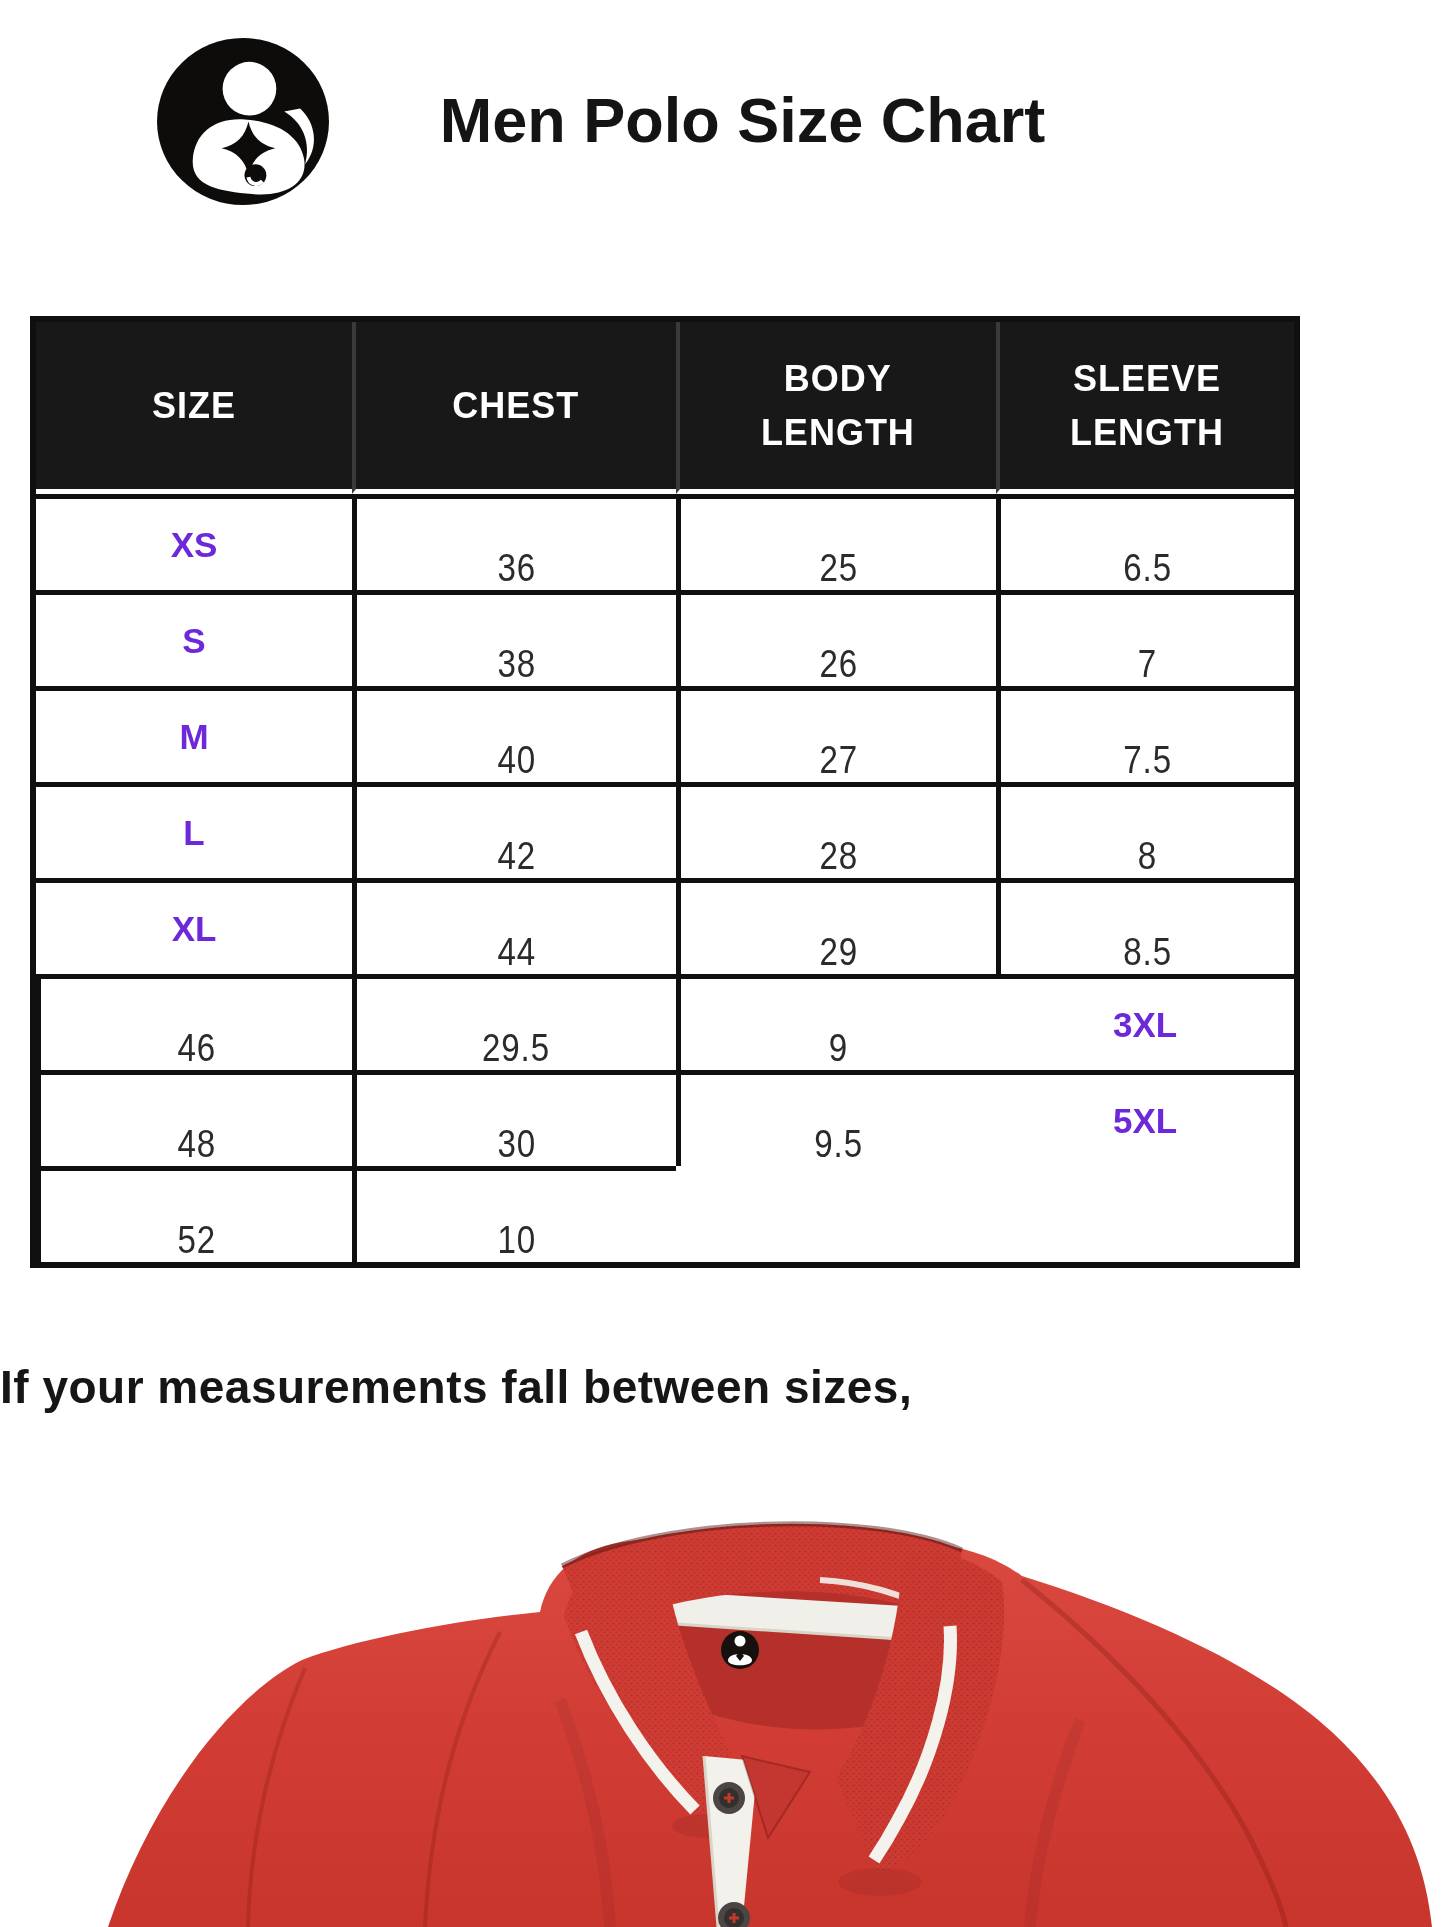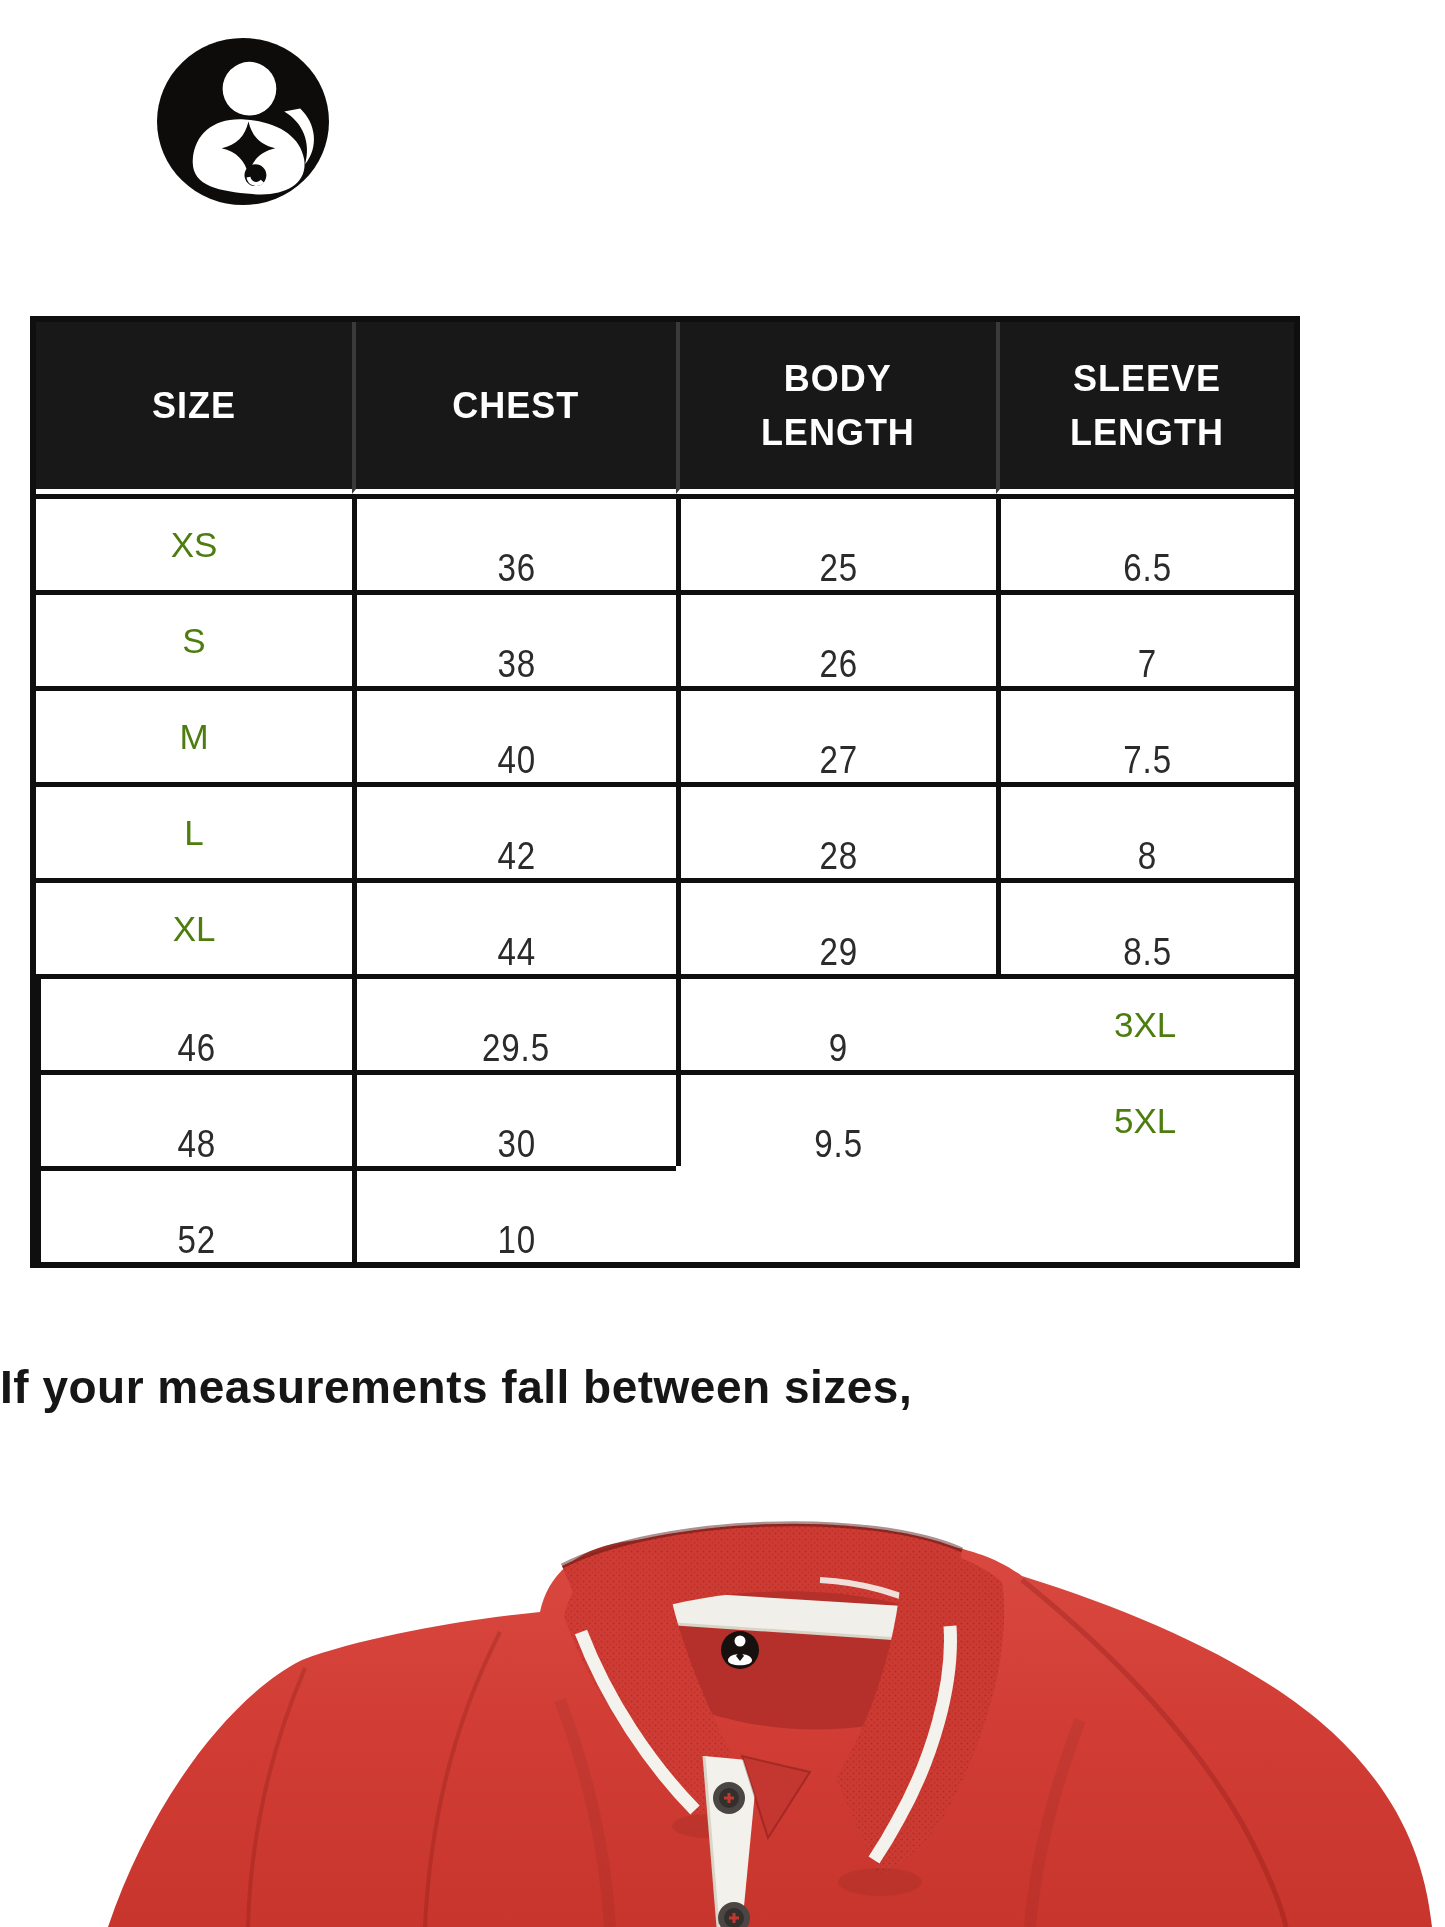--- a/index.html
+++ b/index.html
@@ -62,21 +62,21 @@
   .td {
     box-sizing: border-box;
     height: 96px;
     display: flex;
     align-items: center;
     justify-content: center;
     border-top: 5px solid #0f0f0f;
     background: #ffffff;
   }
   .td.divider { border-left: 5px solid #0f0f0f; align-items: flex-end; }
-  .td.size-cell { font-size: 35px; font-weight: 400; color: #4d7c0f; }
+  .td.size-cell { font-size: 35px; font-weight: 700; color: #6d28d9; }
   .td .num {
     display: inline-block;
     font-size: 39px;
     font-weight: 400;
     color: #2b2b2b;
     letter-spacing: 1px;
     transform: scaleX(0.85);
   }
 
   
@@ -111,20 +111,21 @@
       <ellipse cx="86.5" cy="84" rx="86.5" ry="84" fill="#0d0c0a"></ellipse>
       <circle cx="93" cy="51" r="27" fill="#ffffff"></circle>
       <path d="M 36 122 C 38 96 58 80 88 82 C 120 84 144 98 148 122 C 152 147 128 160 96 157 C 62 154 34 149 36 122 Z" fill="#ffffff"></path>
       <path d="M 128 74 C 147 85 155 106 149 127 C 163 110 160 86 144 71 Z" fill="#ffffff"></path>
       <path d="M 92 84 C 95.5 99 104 107.5 119 111 C 104 114.5 95.5 123 92 138 C 88.5 123 80 114.5 65 111 C 80 107.5 88.5 99 92 84 Z" fill="#0d0c0a"></path>
       <circle cx="99" cy="138" r="11" fill="#0d0c0a"></circle>
       <path d="M 92 140 a 8 8 0 0 0 14 4" stroke="#ffffff" stroke-width="4" fill="none"></path>
     </svg>
   </div>
 
+  <h1 class="page-title">Men Polo Size Chart</h1>
 
   <div class="size-table">
     <div class="th">
         <span>SIZE</span>
       </div>
     <div class="th gap-left">
         <span>CHEST</span>
       </div>
     <div class="th gap-left">
         <span>BODY LENGTH</span>

